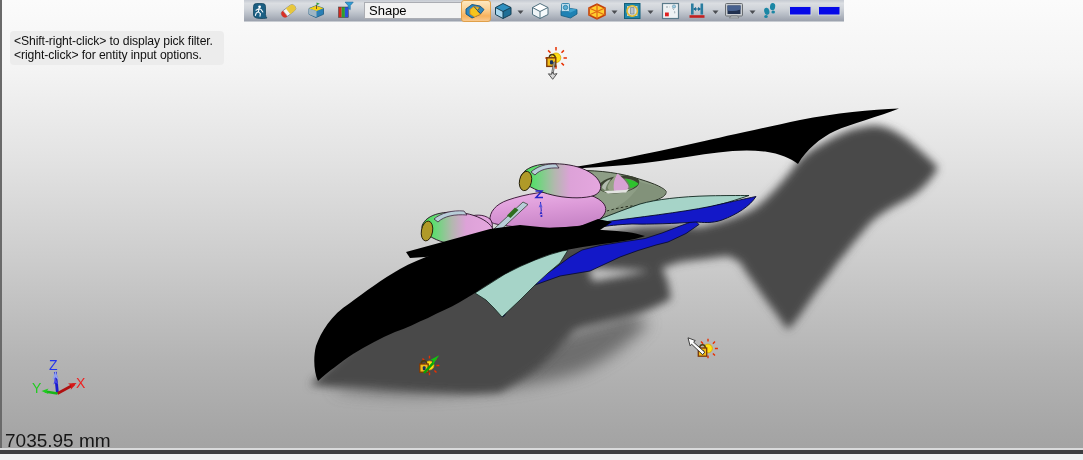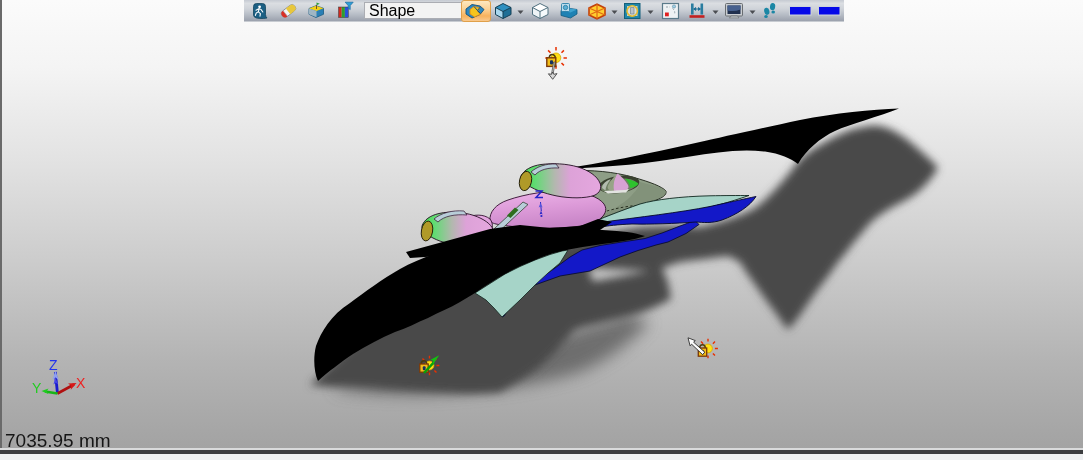--- a/index.html
+++ b/index.html
@@ -11,31 +11,35 @@
 #botline1{position:absolute;left:0;top:448px;width:1083px;height:2px;background:#d9dadb;}
 #botline2{position:absolute;left:0;top:450px;width:1083px;height:4px;background:#3c3d40;}
 #toolbar{position:absolute;left:244px;top:0;width:600px;height:21px;
 background:linear-gradient(180deg,#c5cad2 0%,#dbdee2 16%,#cfd3d9 42%,#b8bec7 68%,#a4aab5 90%,#9ba1ad 100%);
 border-bottom:1px solid #c8ccd2;}
 #tooltip{position:absolute;left:10px;top:31px;width:214px;height:34px;background:#ececec;border-radius:4px;}
 #tooltip div{margin:3px 0 0 4px;font-size:12.2px;line-height:14px;color:#111;white-space:nowrap;letter-spacing:-0.1px;}
 #tooltip div+div{margin-top:0;}
 #status{position:absolute;left:5px;top:430px;font-size:19px;color:#161616;}
 #shapebox{position:absolute;left:364px;top:2px;width:93px;height:15px;background:#f3f3f3;
-border:1px solid #abadb3;font-size:16px;color:#000;padding-left:4px;line-height:15px;}
+border:1px solid #abadb3;font-size:13px;color:#000;padding-left:4px;line-height:15px;}
 #selbtn{position:absolute;left:461px;top:0px;width:28px;height:20px;border-radius:3px;
 border:1px solid #e0a04a;background:linear-gradient(180deg,#fde8c0 0%,#fbd398 40%,#f7b25e 75%,#f8c98e 100%);}
 </style>
 </head>
 <body>
 <div id="page">
   <div id="viewport"></div>
   <div id="toolbar"></div>
   <div id="shapebox">Shape</div>
   <div id="selbtn"></div>
+  <div id="tooltip">
+    <div>&lt;Shift-right-click&gt; to display pick filter.</div>
+    <div>&lt;right-click&gt; for entity input options.</div>
+  </div>
   <div id="status">7035.95 mm</div>
   <svg id="icons" style="position:absolute;left:0;top:0" width="1083" height="460">
 
     <g>
       <path d="M253.5,6.5 q0,-3 3,-3 h6 q3,0 3,3 v8 q0,2 1.5,3.5 l-3.5,0.5 q-10,0.5 -10,-3.5 Z" fill="#1b5f83" stroke="#14465f" stroke-width="0.8"></path>
       <circle cx="259.6" cy="6.8" r="1.4" fill="#fff"></circle>
       <path d="M256,10.2 l3,-1.6 2.2,1 1.6,2.4 M259,8.8 l-0.6,3 2,1.8 -0.4,2.6 M258.6,11.6 l-2.4,1.4 -0.8,2.4" stroke="#fff" stroke-width="1.1" fill="none" stroke-linecap="round"></path>
     </g>
 
     <g transform="translate(288.5,11) rotate(-38)">

